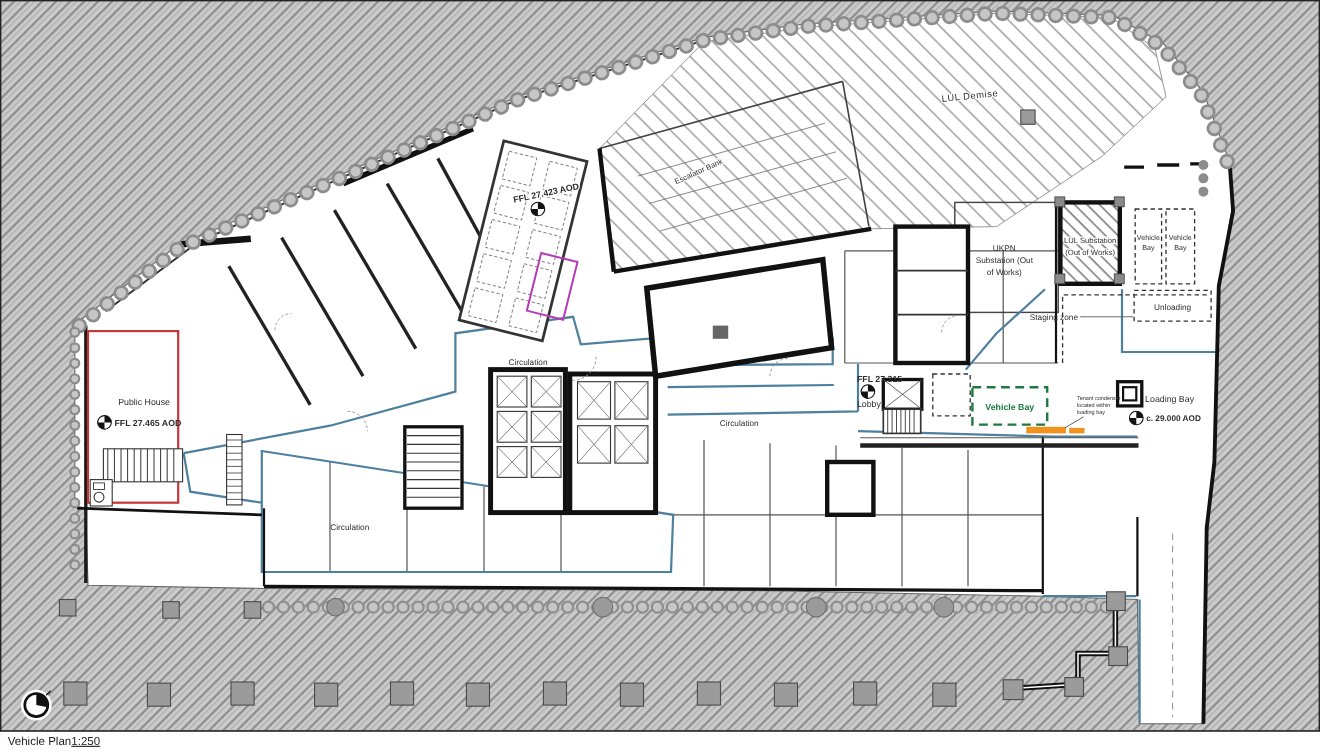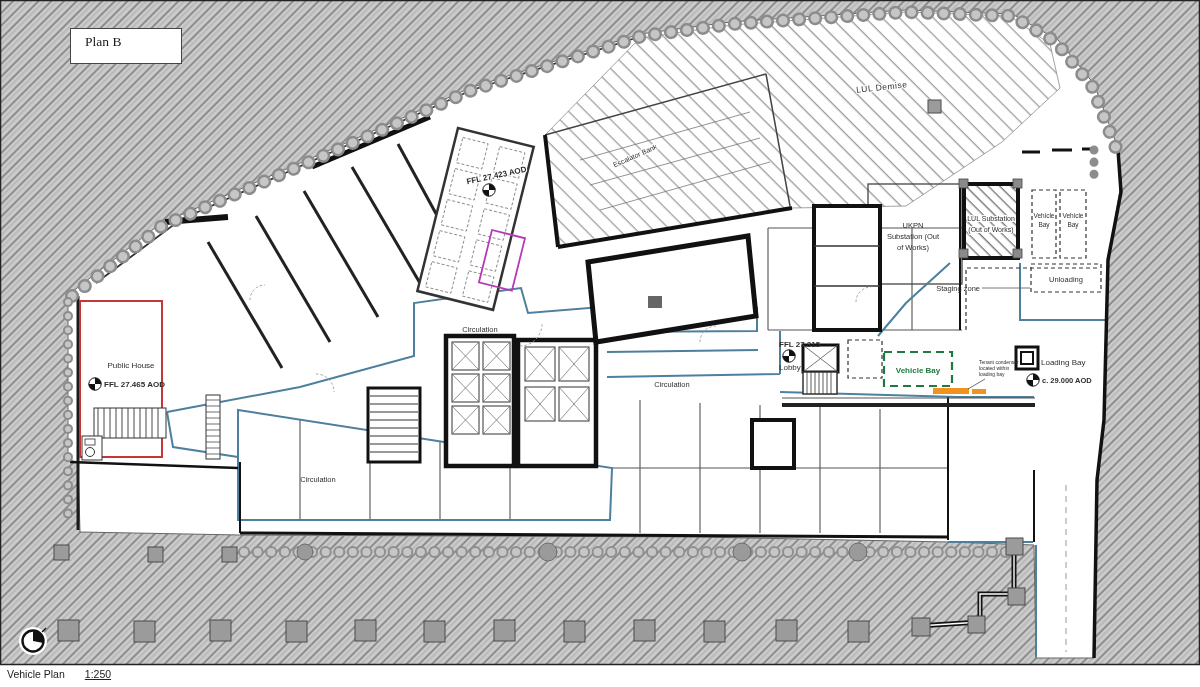--- a/index.html
+++ b/index.html
@@ -4,21 +4,21 @@
 <style>
   html,body{margin:0;padding:0;background:#fff;}
   .canvas{position:relative;width:1200px;height:687px;overflow:hidden;background:#fff;
           font-family:"Liberation Sans",sans-serif;}
   .canvas svg{position:absolute;left:0;top:0;}
   .titlebox{position:absolute;left:70px;top:28px;width:112px;height:36px;background:#fff;
             border:1px solid #444;box-sizing:border-box;}
   .titlebox span{display:block;padding:5px 0 0 14px;font-family:"Liberation Serif",serif;
                  font-size:13.5px;color:#1a1a1a;}
   .caption{position:absolute;left:7px;top:668px;font-size:10.5px;color:#222;}
-  .caption .scale{margin-left:20px;text-decoration:underline;}
+  .caption .scale{text-decoration:underline;}
   .lbl{font-family:"Liberation Sans",sans-serif;fill:#2e2e2e;}
   .halo{paint-order:stroke;stroke:#fff;stroke-width:2.2px;stroke-linejoin:round;}
   .f5{font-size:5px;} .f65{font-size:6.5px;} .f7{font-size:7px;} .f75{font-size:7.5px;}
   .f8{font-size:8px;} .f85{font-size:8.5px;}
   .bold{font-weight:bold;} .mid{text-anchor:middle;} .end{text-anchor:end;}
 </style>
 </head>
 <body>
 
 <div class="canvas">
@@ -310,21 +310,18 @@
   <text class="lbl f5" x="979" y="376">loading bay</text>
 
   <text class="lbl f8" x="1041" y="365">Loading Bay</text>
   <text class="lbl f75 bold" x="1042" y="383">c. 29.000 AOD</text>
 
   <text class="lbl f75 mid" x="480" y="332">Circulation</text>
   <text class="lbl f75 mid" x="672" y="387">Circulation</text>
   <text class="lbl f75 mid" x="318" y="482">Circulation</text>
 </svg>
 
-  <div class="titlebox">
-    <span>Plan B</span>
-  </div>
 
   <div class="caption">
     <span>Vehicle Plan</span><span class="scale">1:250</span>
   </div>
 
 </div>
 
 </body></html>

